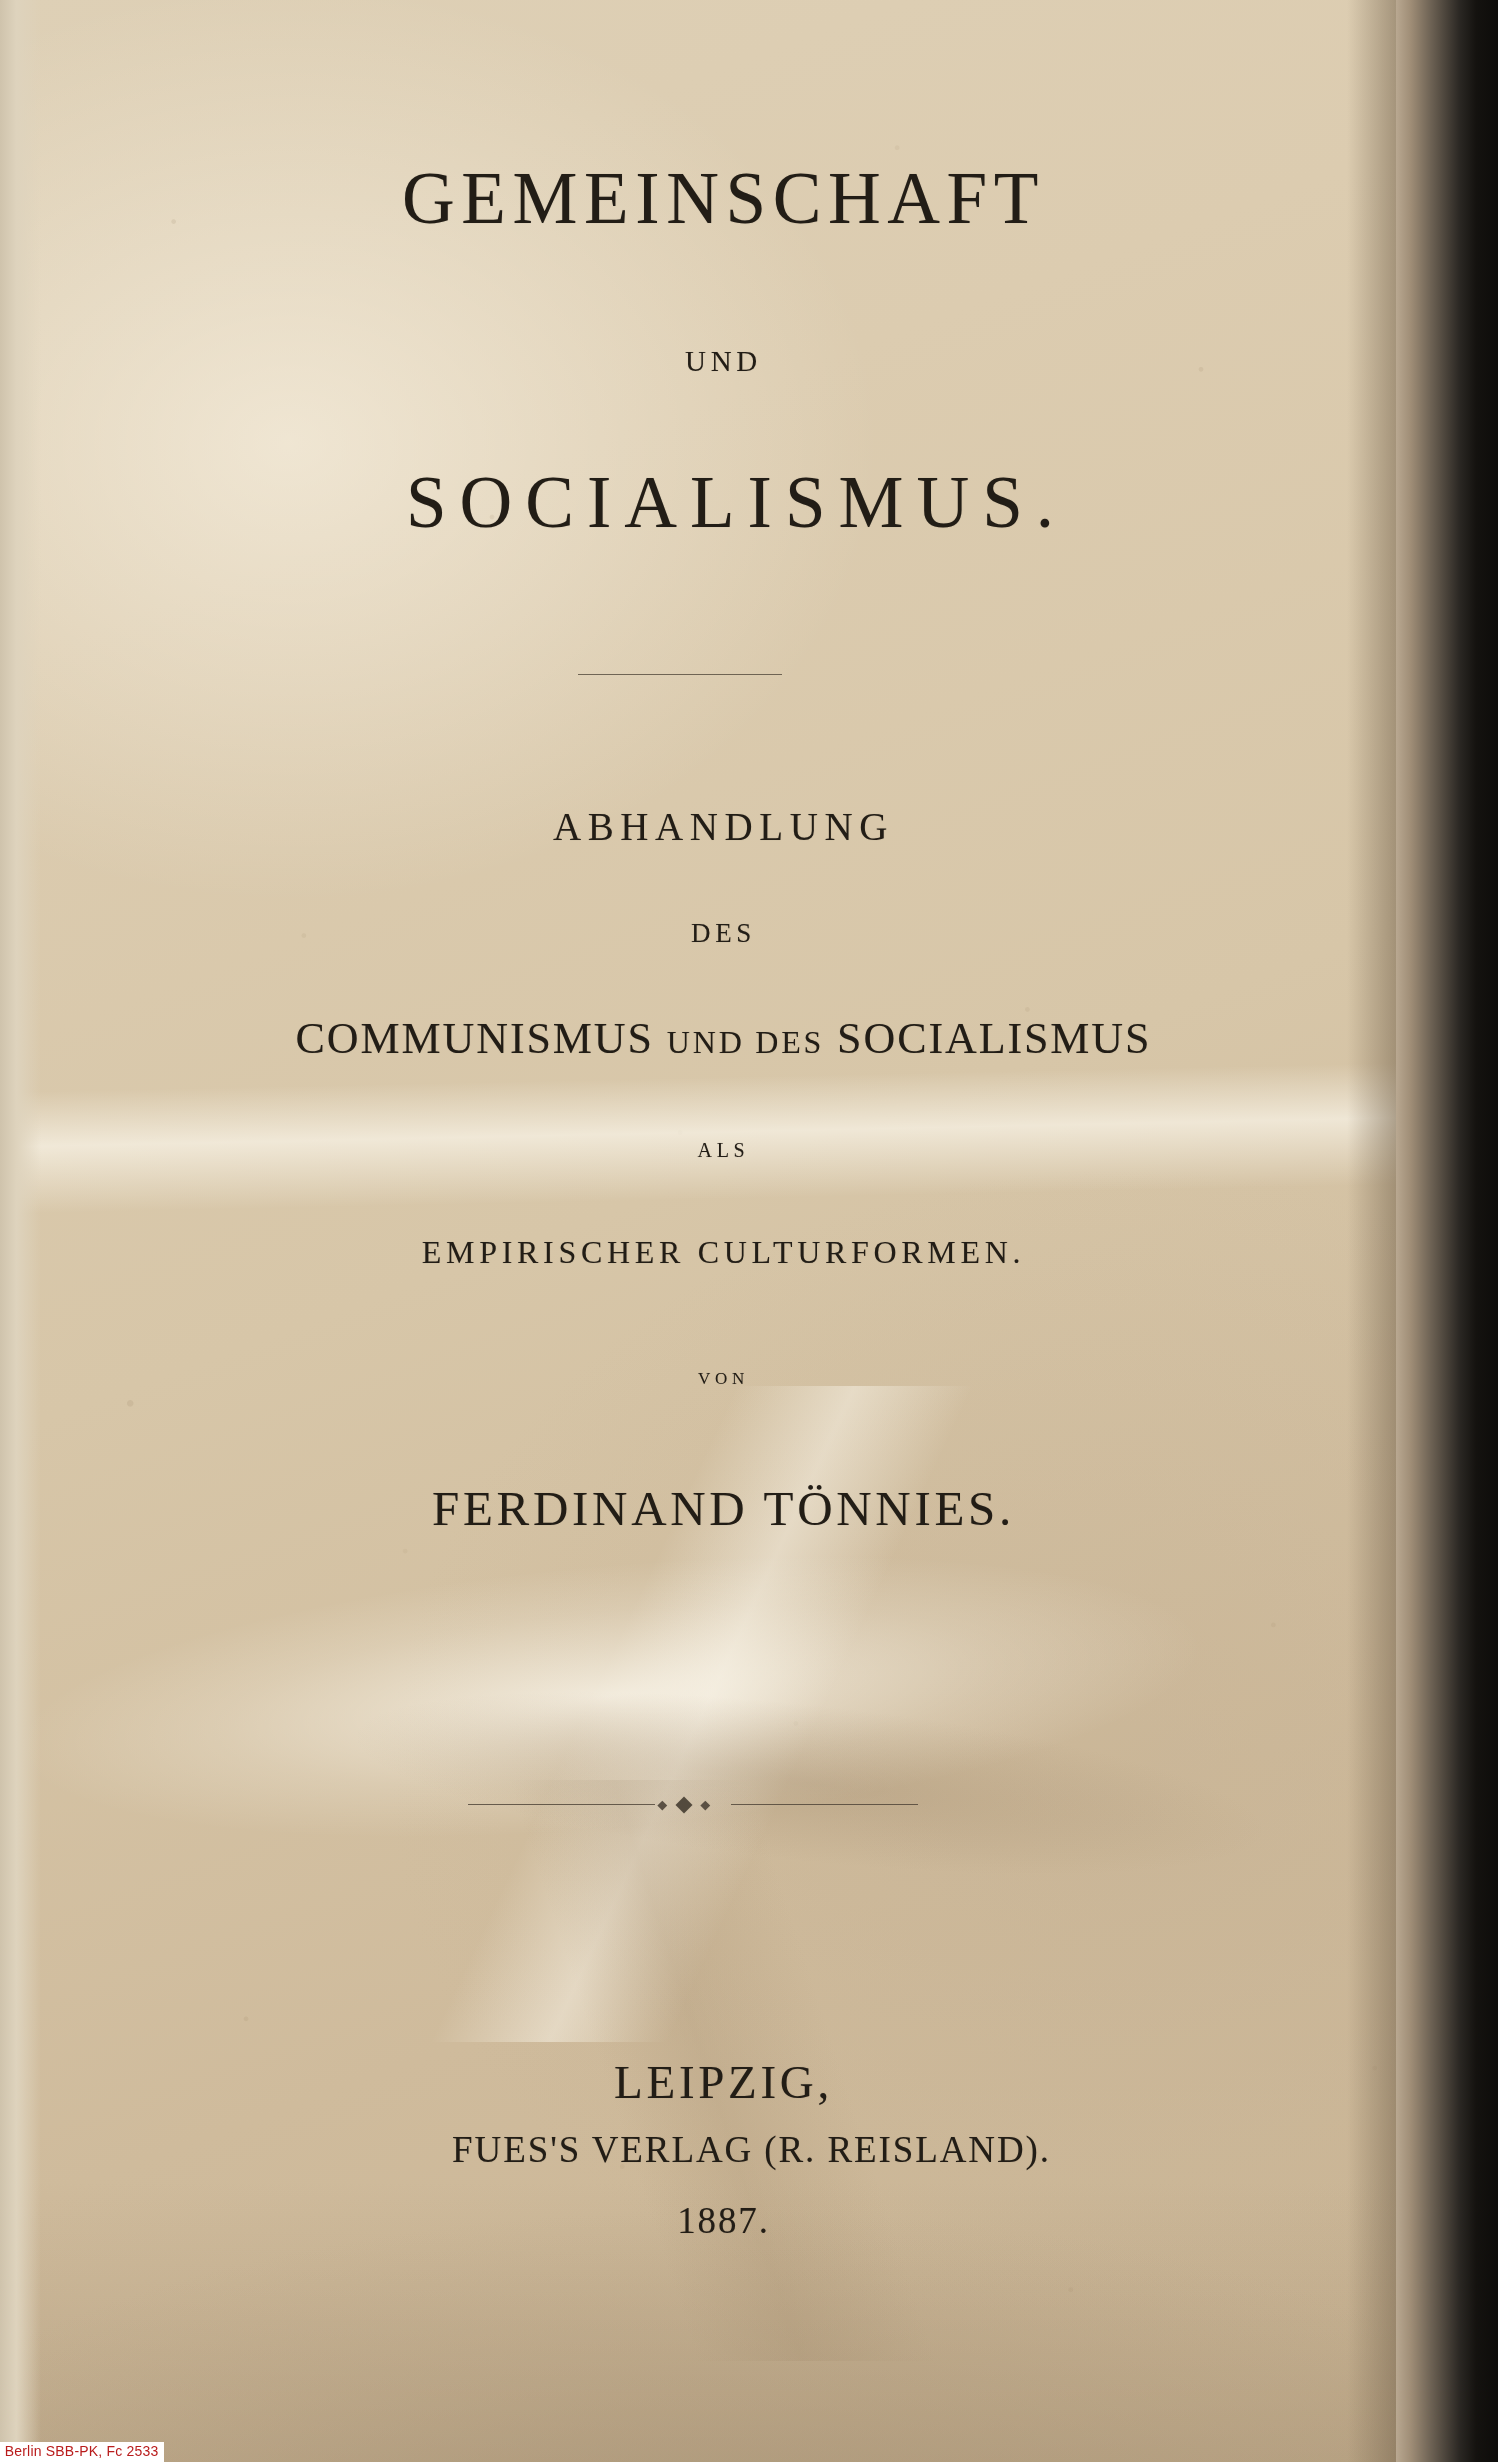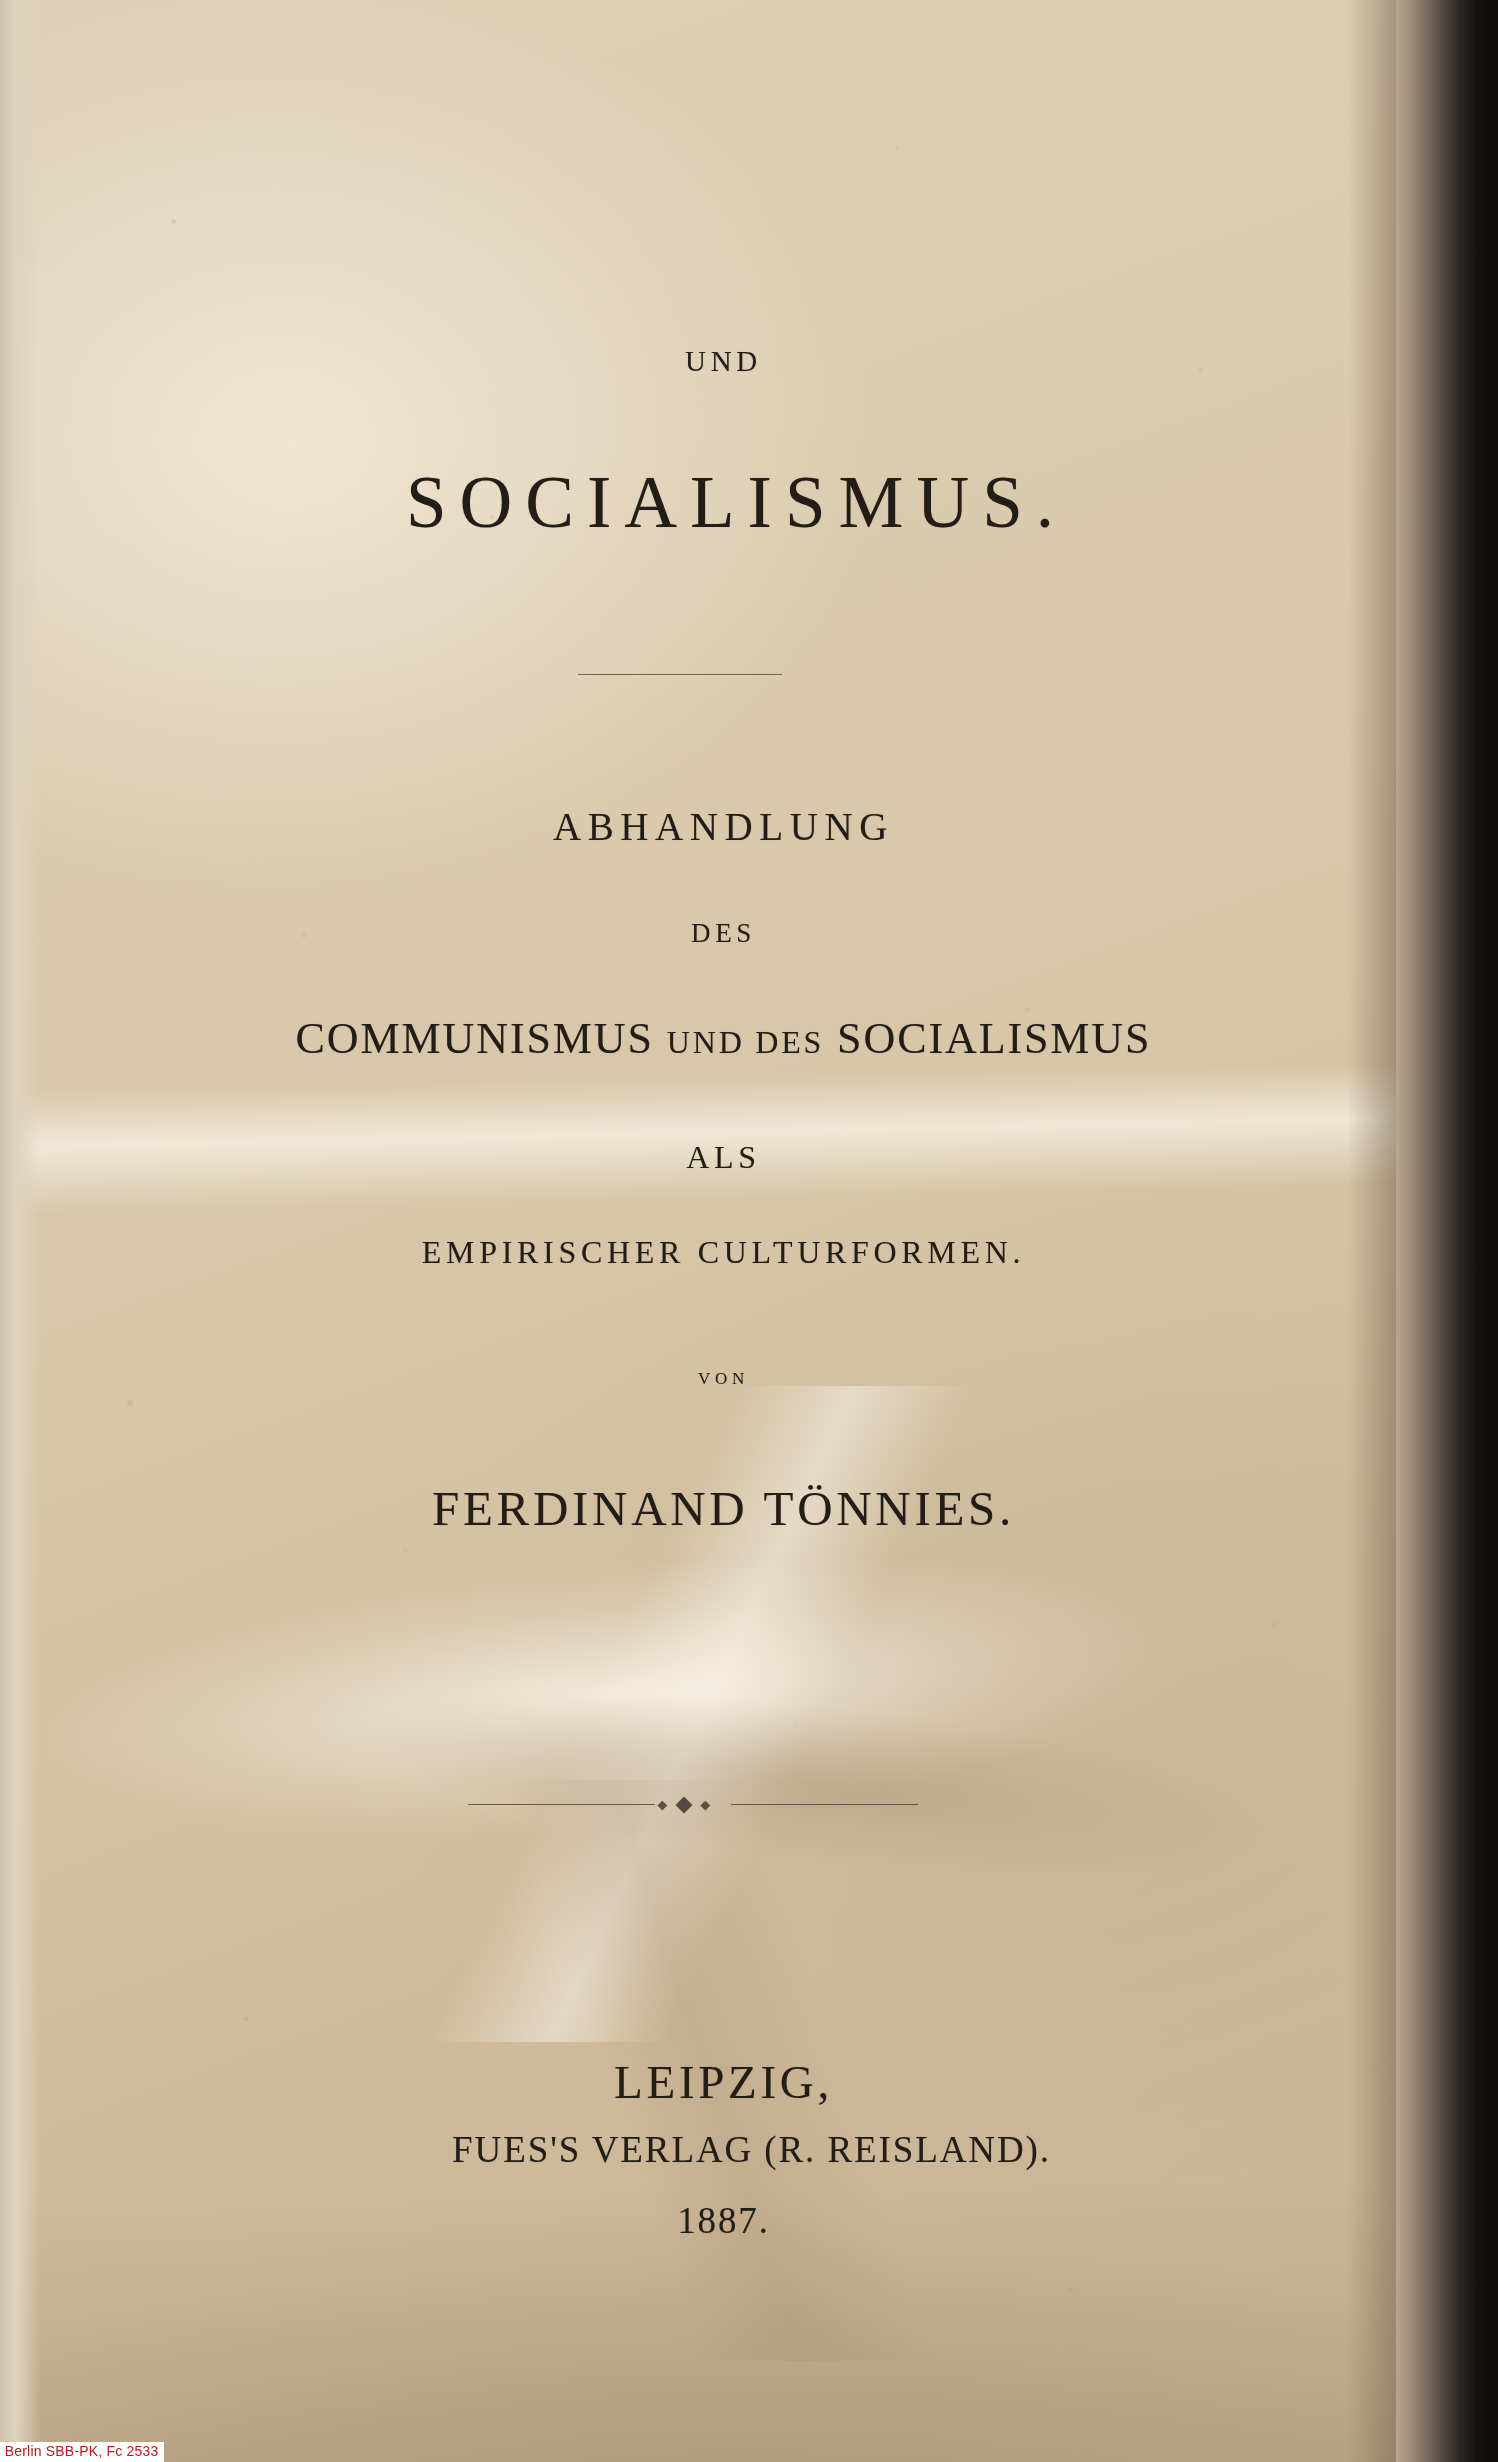--- a/index.html
+++ b/index.html
@@ -211,21 +211,21 @@
     top: 1013px;
     font-size: 44px;
     letter-spacing: 1.9px;
   }
   #l-commsoc .small {
     font-size: 32px;
     letter-spacing: 2.8px;
   }
   #l-als {
     top: 1139px;
-    font-size: 32px;
+    font-size: 20px;
     letter-spacing: 4.7px;
   }
   #l-empirisch {
     top: 1234px;
     font-size: 32px;
     letter-spacing: 4.7px;
   }
   #l-von {
     top: 1369px;
     font-size: 17px;
@@ -314,20 +314,21 @@
     <div class="crease" id="crease-band"></div>
     <div class="crease" id="crease-diag"></div>
     <div class="crease" id="crease-diag2"></div>
     <div class="crease" id="crease-main"></div>
     <div class="crease" id="crease-main2"></div>
     <div id="shadow-bottom"></div>
   </div>
 
   <div id="titleblock">
 
+    <div class="line" id="l-main1">GEMEINSCHAFT</div>
 
     <div class="line" id="l-und1">UND</div>
 
     <div class="line" id="l-main2">SOCIALISMUS.</div>
 
     <div id="rule-top"></div>
 
     <div class="line" id="l-abhandlung">ABHANDLUNG</div>
 
     <div class="line" id="l-des">DES</div>

